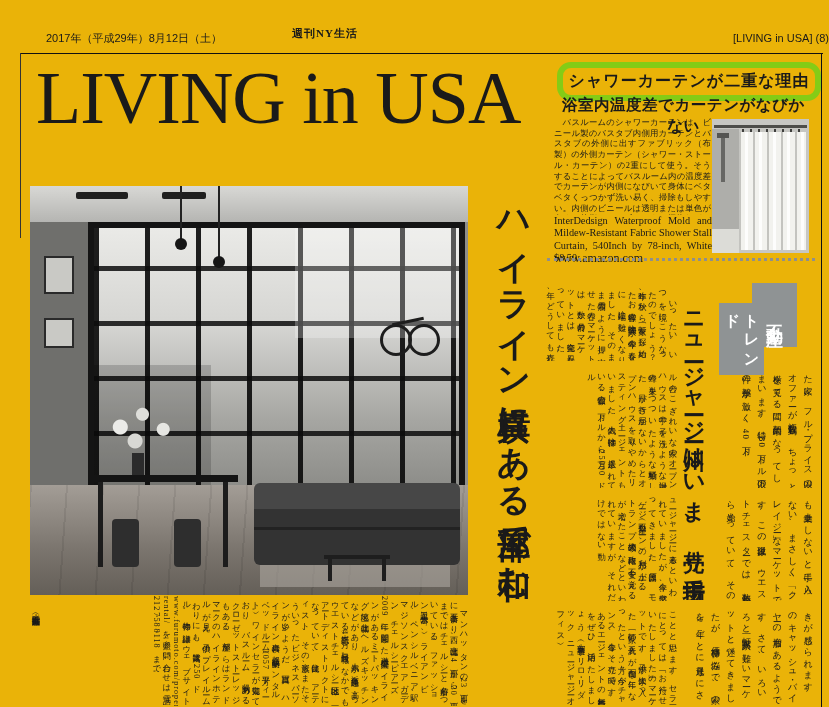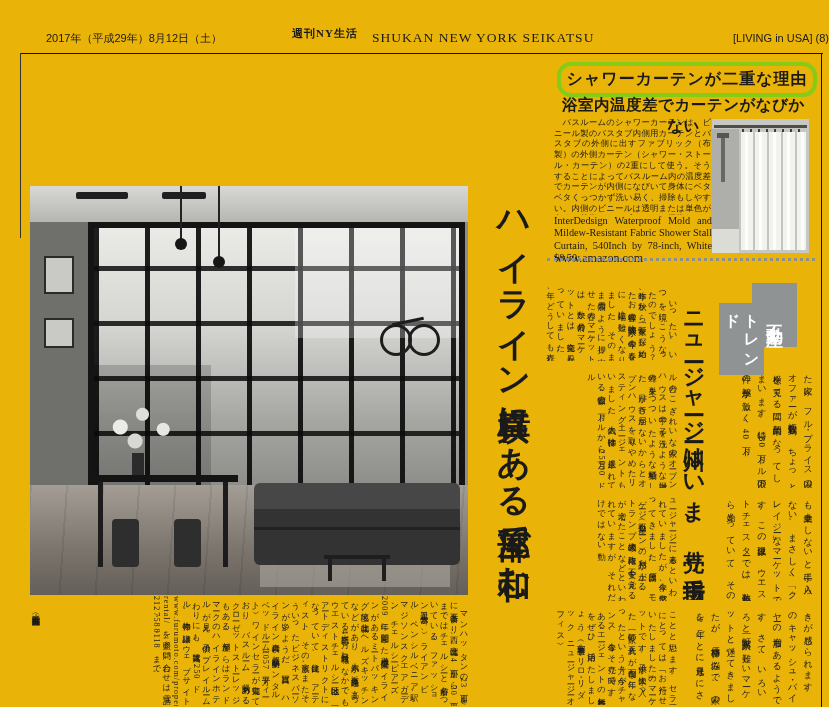--- a/index.html
+++ b/index.html
@@ -8,21 +8,21 @@
   .abs{position:absolute;}
   .sans{font-family:"Liberation Sans",sans-serif;}
   
   .vt{writing-mode:vertical-rl;text-orientation:mixed;overflow:hidden;}
   .body-v{font-size:8.3px;line-height:10.2px;letter-spacing:1px;}
   .body-v-wide{font-size:9px;line-height:15.4px;letter-spacing:1.2px;}
   
   .rule{border-top:1.5px solid #111;}
   .dotted{border-top:3px dotted #8f8f8c;}
   
-  .pill{border:4px solid #84cc16;border-radius:14px;display:flex;align-items:center;justify-content:center;}
+  .pill{border:6px solid #84cc16;border-radius:14px;display:flex;align-items:center;justify-content:center;}
   
   .kick{display:flex;align-items:center;justify-content:center;}
   .kick span{writing-mode:vertical-rl;text-orientation:upright;color:#fff;
              font-family:"Liberation Sans",sans-serif;font-weight:bold;letter-spacing:3px;}
   
   .photo-main{background:#8e8e8b;overflow:hidden;}
   .ph-ceiling{position:absolute;left:0;top:0;right:0;height:36px;background:linear-gradient(180deg,#d8d8d5,#b5b5b2);}
   .ph-track{position:absolute;top:6px;height:7px;background:#1f1f1f;border-radius:2px;}
   .ph-wallL{position:absolute;left:0;top:36px;width:58px;height:263px;background:#6f6f6c;}
   .ph-frame{position:absolute;background:#c9c9c5;border:2px solid #2a2a2a;}
@@ -72,27 +72,27 @@
     background-image:repeating-linear-gradient(90deg,rgba(120,120,115,.38) 0 2px,transparent 2px 6px,
       rgba(255,255,255,.85) 6px 9px,transparent 9px 14px);}
 </style>
 </head>
 <body>
 
 <div class="page">
 
   <div class="abs sans" style="left:46px;top:31px;font-size:11px;">2017年（平成29年）8月12日（土）</div>
   <div class="abs" style="left:292px;top:26px;font-size:11px;font-weight:bold;letter-spacing:1px;">週刊NY生活</div>
-  <div class="abs" style="left:372px;top:30px;font-size:13.5px;letter-spacing:1px;">SHUKAN NEW YORK SEIKATSU</div>
   <div class="abs sans" style="left:733px;top:32px;font-size:11px;">[LIVING in USA] (8)</div>
 
   <div class="abs rule" style="left:20px;top:53px;width:803px;"></div>
   <div class="abs" style="left:20px;top:53px;height:185px;border-left:1.5px solid #333;"></div>
   <div class="abs" style="left:821px;top:53px;height:654px;border-left:1.5px solid #111;"></div>
 
+  <div class="abs" style="left:36px;top:58px;font-size:74px;line-height:80px;letter-spacing:-1px;">LIVING in USA</div>
 
   <div class="abs pill sans" style="left:557px;top:62px;width:252px;height:27px;font-size:16px;font-weight:600;letter-spacing:1px;">
     <span>シャワーカーテンが二重な理由</span>
   </div>
   <div class="abs" style="left:557px;top:95px;width:253px;text-align:center;font-size:15.5px;font-weight:bold;letter-spacing:.5px;">浴室内温度差でカーテンがなびかない</div>
   <div class="abs" style="left:554px;top:118px;width:157px;height:97px;font-size:8.4px;line-height:10.7px;text-align:justify;overflow:hidden;">　バスルームのシャワーカーテンは、ビニール製のバスタブ内側用カーテンとバスタブの外側に出すファブリック（布製）の外側カーテン（シャワー・ストール・カーテン）の2重にして使う。そうすることによってバスルーム内の温度差でカーテンが内側になびいて身体にベタベタくっつかず洗い易く、掃除もしやすい。内側のビニールは透明または単色が多く、外側のファブリックは柄物などで浴室にアクセントもつけられる。</div>
   <div class="abs" style="left:554px;top:215px;width:158px;font-size:10.3px;line-height:12.3px;text-align:justify;">InterDedsign Waterproof Mold and Mildew-Resistant Fabric Shower Stall Curtain, 540Inch by 78-inch, White　$8.50</div>
   <div class="abs" style="left:554px;top:251px;font-size:12px;">www.amazon.com</div>
 
   <div class="abs photo-shower" style="left:712px;top:119px;width:97px;height:134px;">

